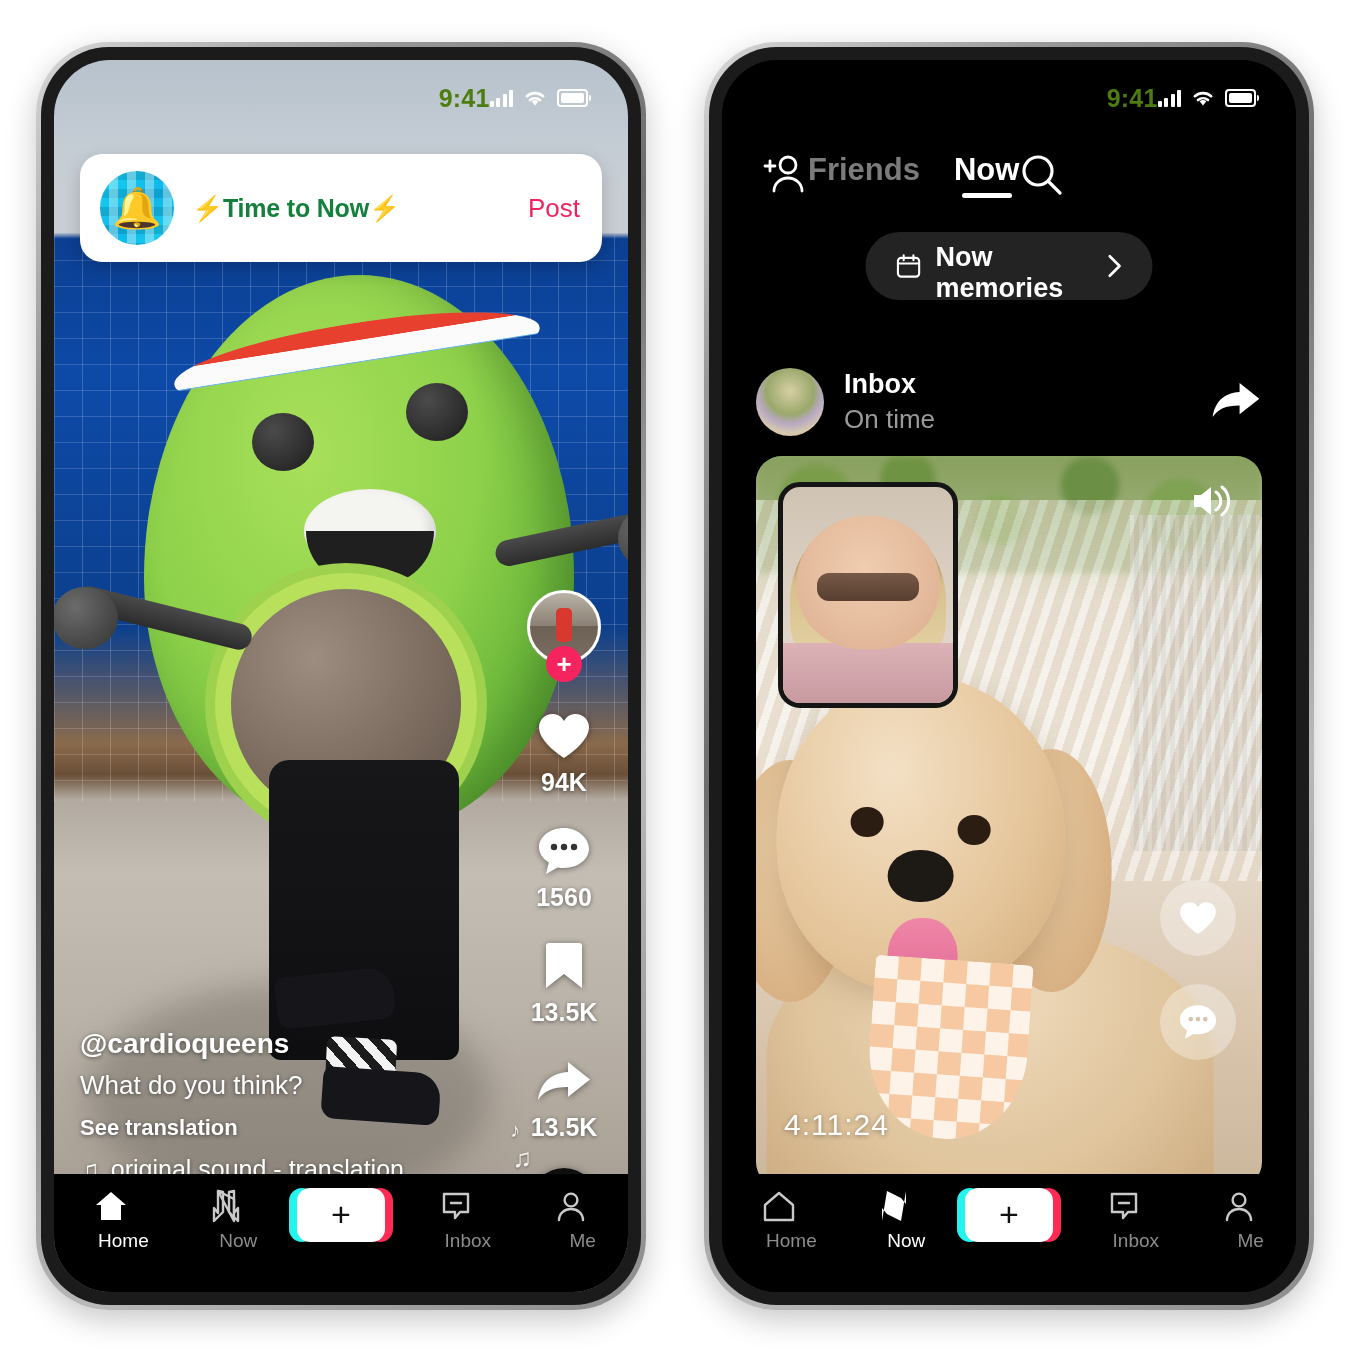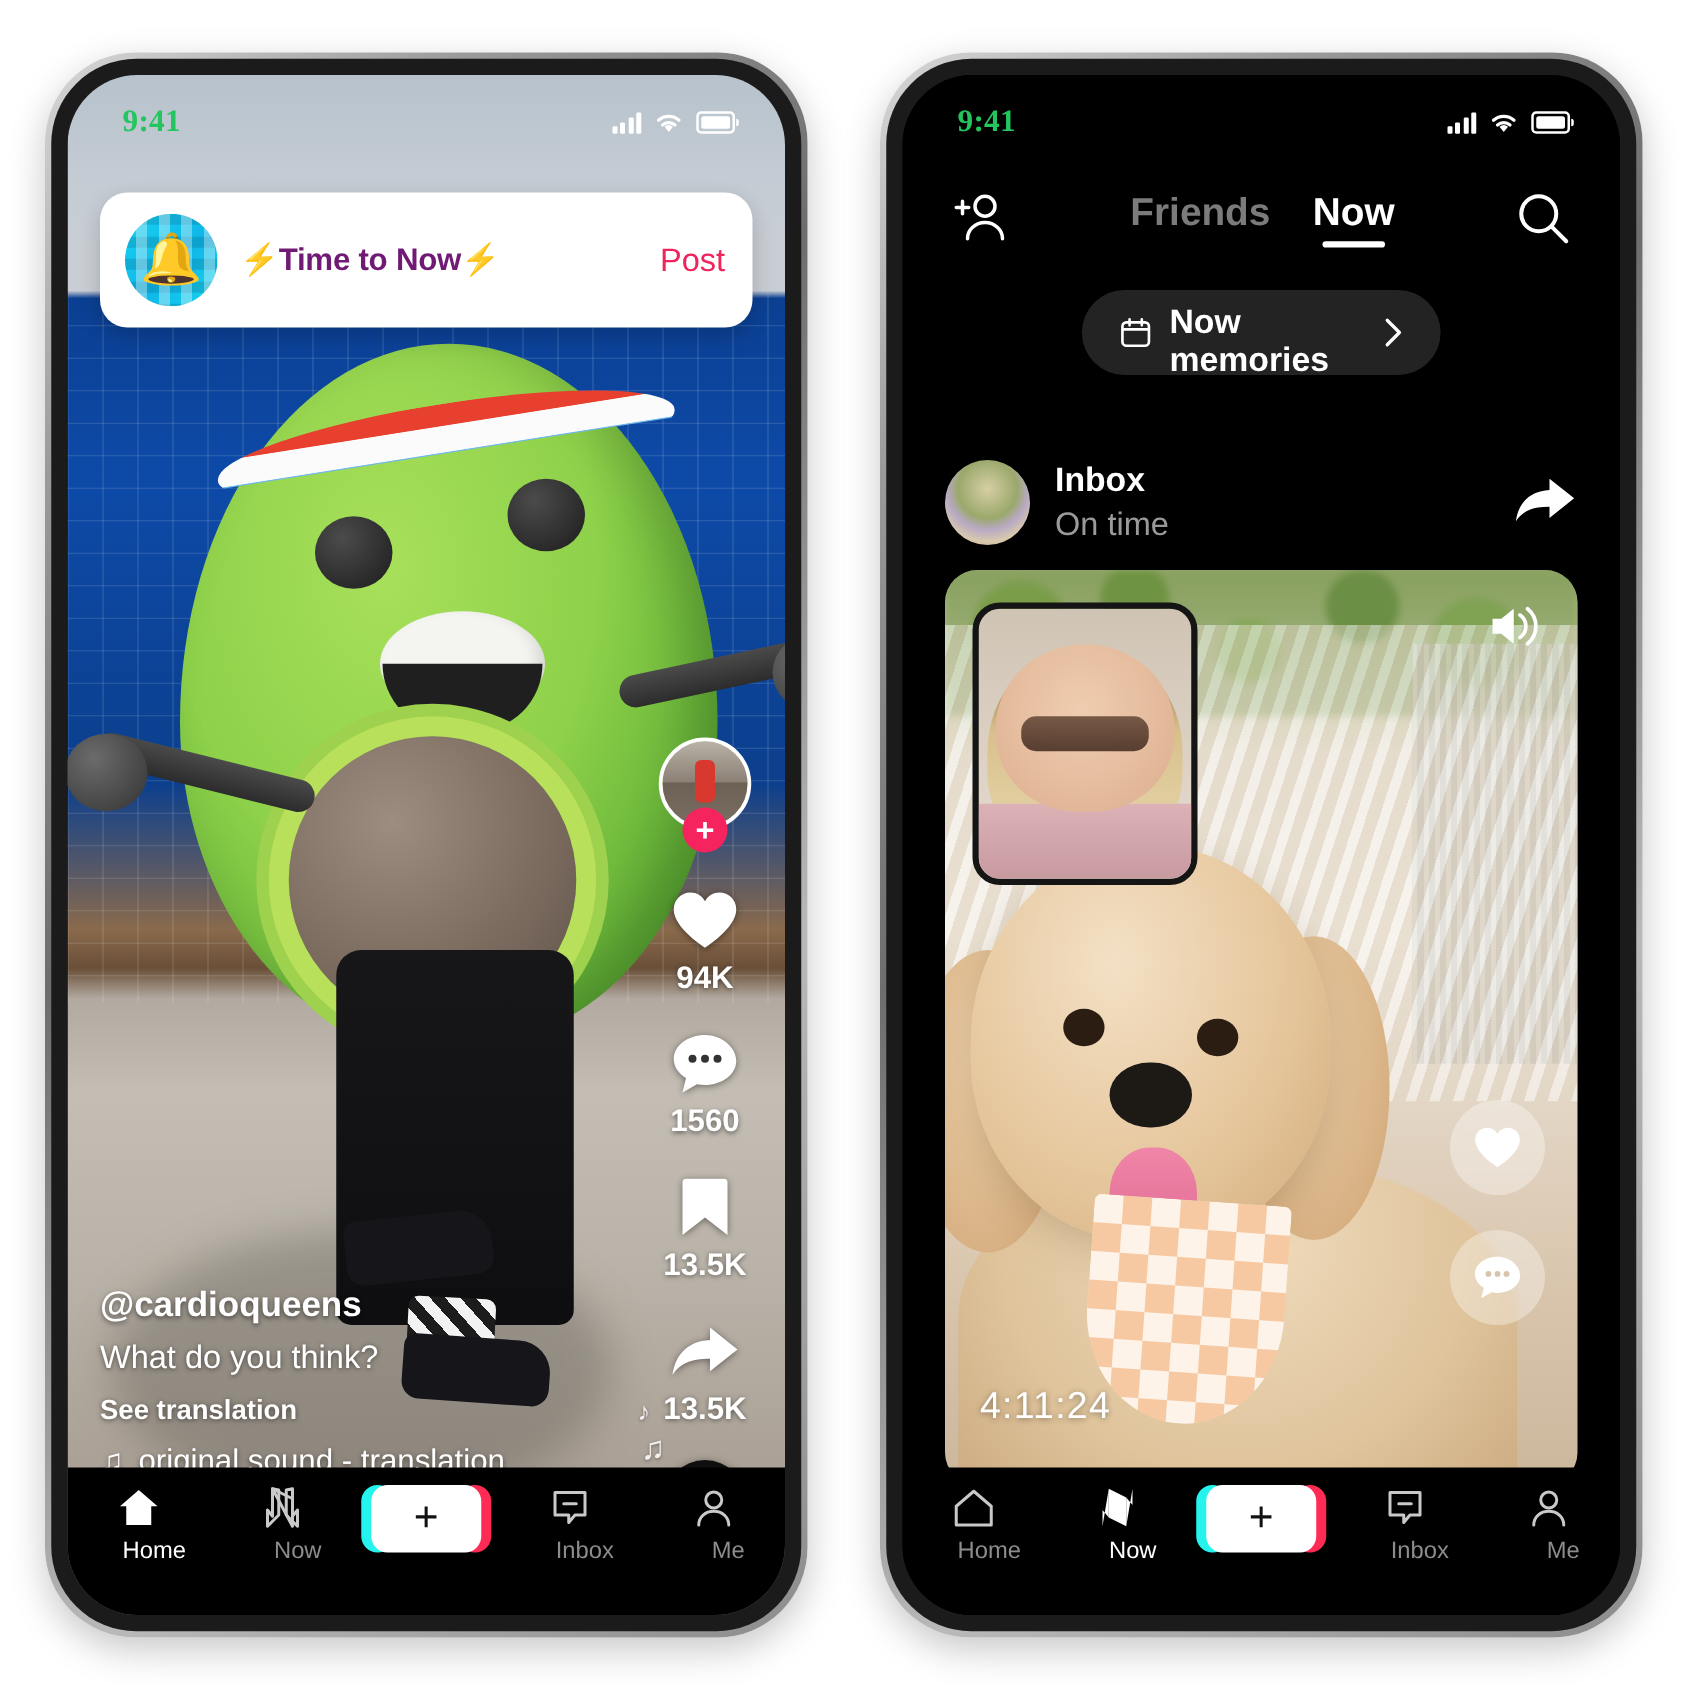--- a/index.html
+++ b/index.html
@@ -9,21 +9,21 @@
 
   
   .phone{position:absolute;border-radius:72px;background:linear-gradient(135deg,#d8d8d8,#9a9a9a 18%,#6d6d6d 40%,#b9b9b9 70%,#8c8c8c);padding:5px;box-shadow:0 10px 30px rgba(0,0,0,.22);}
   .phone-inner{width:100%;height:100%;border-radius:68px;background:#1b1b1b;padding:13px;box-sizing:border-box;}
   .screen{position:relative;width:100%;height:100%;border-radius:56px;overflow:hidden;background:#000;}
 
   #phone-left{left:36px;top:42px;width:600px;height:1258px;}
   #phone-right{left:704px;top:42px;width:600px;height:1258px;}
 
   
-  .statusbar{position:absolute;top:0;left:0;right:0;height:62px;display:flex;align-items:center;justify-content:space-between;padding:14px 40px 0 44px;box-sizing:border-box;z-index:40;color:#22c55e;font-family:Liberation Serif, serif;}
+  .statusbar{position:absolute;top:0;left:0;right:0;height:62px;display:flex;align-items:center;justify-content:flex-end;padding:14px 40px 0 44px;box-sizing:border-box;z-index:40;color:#4d7c0f;}
   .sb-time{font-size:25px;font-weight:600;letter-spacing:.2px;}
   .sb-right{display:flex;align-items:center;gap:9px;}
   .bars{display:flex;align-items:flex-end;gap:2.5px;height:17px;}
   .bars i{display:block;width:4px;background:#fff;border-radius:1px;}
   .bars i:nth-child(1){height:6px;}
   .bars i:nth-child(2){height:9px;}
   .bars i:nth-child(3){height:13px;}
   .bars i:nth-child(4){height:17px;}
   .batt{width:27px;height:14px;border:2px solid #fff;border-radius:4px;position:relative;}
   .batt::after{content:"";position:absolute;right:-5px;top:4px;width:2.5px;height:6px;background:#fff;border-radius:0 2px 2px 0;}
@@ -62,21 +62,21 @@
   
   .notif{position:absolute;left:26px;top:94px;right:26px;height:108px;background:#fff;border-radius:22px;display:flex;align-items:center;padding:0 22px 0 20px;box-sizing:border-box;box-shadow:0 6px 18px rgba(0,0,0,.18);z-index:30;}
   .notif-avatar{width:74px;height:74px;border-radius:50%;flex:0 0 auto;overflow:hidden;position:relative;
       background:
         linear-gradient(90deg,transparent 0 25%,rgba(255,255,255,.35) 25% 50%,transparent 50% 75%,rgba(255,255,255,.35) 75%),
         linear-gradient(0deg,transparent 0 25%,rgba(0,60,90,.18) 25% 50%,transparent 50% 75%,rgba(0,60,90,.18) 75%),
         linear-gradient(135deg,#19d3f3,#0fb6e8 55%,#1ad6f0);
       background-size:36px 36px,36px 36px,100% 100%;}
   .notif-bell{position:absolute;inset:0;display:flex;align-items:center;justify-content:center;font-size:40px;line-height:1;color:#000;}
   .notif-text{flex:1;margin-left:18px;min-width:0;}
-  .notif-title{font-size:25px;font-weight:700;color:#701a75;letter-spacing:-.2px;white-space:nowrap;}
+  .notif-title{font-size:25px;font-weight:700;color:#15803d;letter-spacing:-.2px;white-space:nowrap;}
   .notif-sub{font-size:24px;color:#1b1b1b;margin-top:4px;white-space:nowrap;}
   .notif-post{font-size:26px;color:#f0245c;font-weight:500;margin-left:12px;flex:0 0 auto;}
 
   
   .rail{position:absolute;right:16px;top:530px;width:96px;display:flex;flex-direction:column;align-items:center;z-index:25;}
   .rail-avatar{position:relative;width:68px;height:68px;border-radius:50%;border:3px solid #fff;overflow:hidden;background:linear-gradient(180deg,#b9b2a6 0%,#8b8075 48%,#6d6054 49%,#7a6e62 100%);}
   .rail-avatar .sub{position:absolute;left:38%;top:22%;width:16px;height:34px;background:#d9382e;border-radius:5px;}
   .rail-plus{width:36px;height:36px;border-radius:50%;background:#f5245e;color:#fff;display:flex;align-items:center;justify-content:center;font-size:26px;font-weight:700;margin-top:-18px;z-index:2;line-height:0;}
   .rail-item{display:flex;flex-direction:column;align-items:center;margin-top:26px;}
   .rail-icon{width:60px;height:56px;display:flex;align-items:center;justify-content:center;filter:drop-shadow(0 1px 3px rgba(0,0,0,.45));}
@@ -101,21 +101,21 @@
   .tab.dim .tab-label{color:#8c8c8c;}
   .create{width:88px;height:54px;border-radius:13px;background:#fff;position:relative;display:flex;align-items:center;justify-content:center;}
   .create::before,.create::after{content:"";position:absolute;top:0;bottom:0;width:26px;border-radius:13px;z-index:-1;}
   .create::before{left:-8px;background:#25f4ee;}
   .create::after{right:-8px;background:#fe2c55;}
   .create span{font-size:34px;color:#111;font-weight:400;line-height:0;margin-top:-2px;}
   .create-wrap{flex:1;display:flex;align-items:center;justify-content:center;padding-bottom:18px;}
 
   
   .now-bg{position:absolute;inset:0;background:#000;}
-  .now-header{position:absolute;top:74px;left:0;right:0;height:84px;display:flex;align-items:center;justify-content:space-between;padding:0 40px;box-sizing:border-box;z-index:20;}
+  .now-header{position:absolute;top:74px;left:0;right:0;height:84px;display:flex;align-items:center;padding:0 40px;box-sizing:border-box;z-index:20;}
   .now-tabs{display:flex;align-items:flex-end;gap:34px;}
   .now-tab{font-size:31px;font-weight:700;color:#7b7b7b;position:relative;padding-bottom:12px;}
   .now-tab.active{color:#fff;}
   .now-tab.active::after{content:"";position:absolute;left:50%;transform:translateX(-50%);bottom:2px;width:50px;height:5px;background:#fff;border-radius:3px;}
   .memories{position:absolute;top:172px;left:50%;transform:translateX(-50%);height:68px;border-radius:34px;background:#232323;display:flex;align-items:center;gap:14px;padding:0 30px;z-index:20;}
   .memories-label{color:#fff;font-size:27px;font-weight:700;margin-top:14px;}
   .post-head{position:absolute;top:300px;left:34px;right:34px;height:84px;display:flex;align-items:center;z-index:20;}
   .post-avatar{width:68px;height:68px;border-radius:50%;overflow:hidden;background:radial-gradient(circle at 50% 34%,#d7cfa6,#9aa86b 42%,#b8a9c4 58%,#d8c9ae 75%,#c39a86);flex:0 0 auto;}
   .post-meta{margin-left:20px;}
   .post-name{color:#fff;font-size:27px;font-weight:700;}

